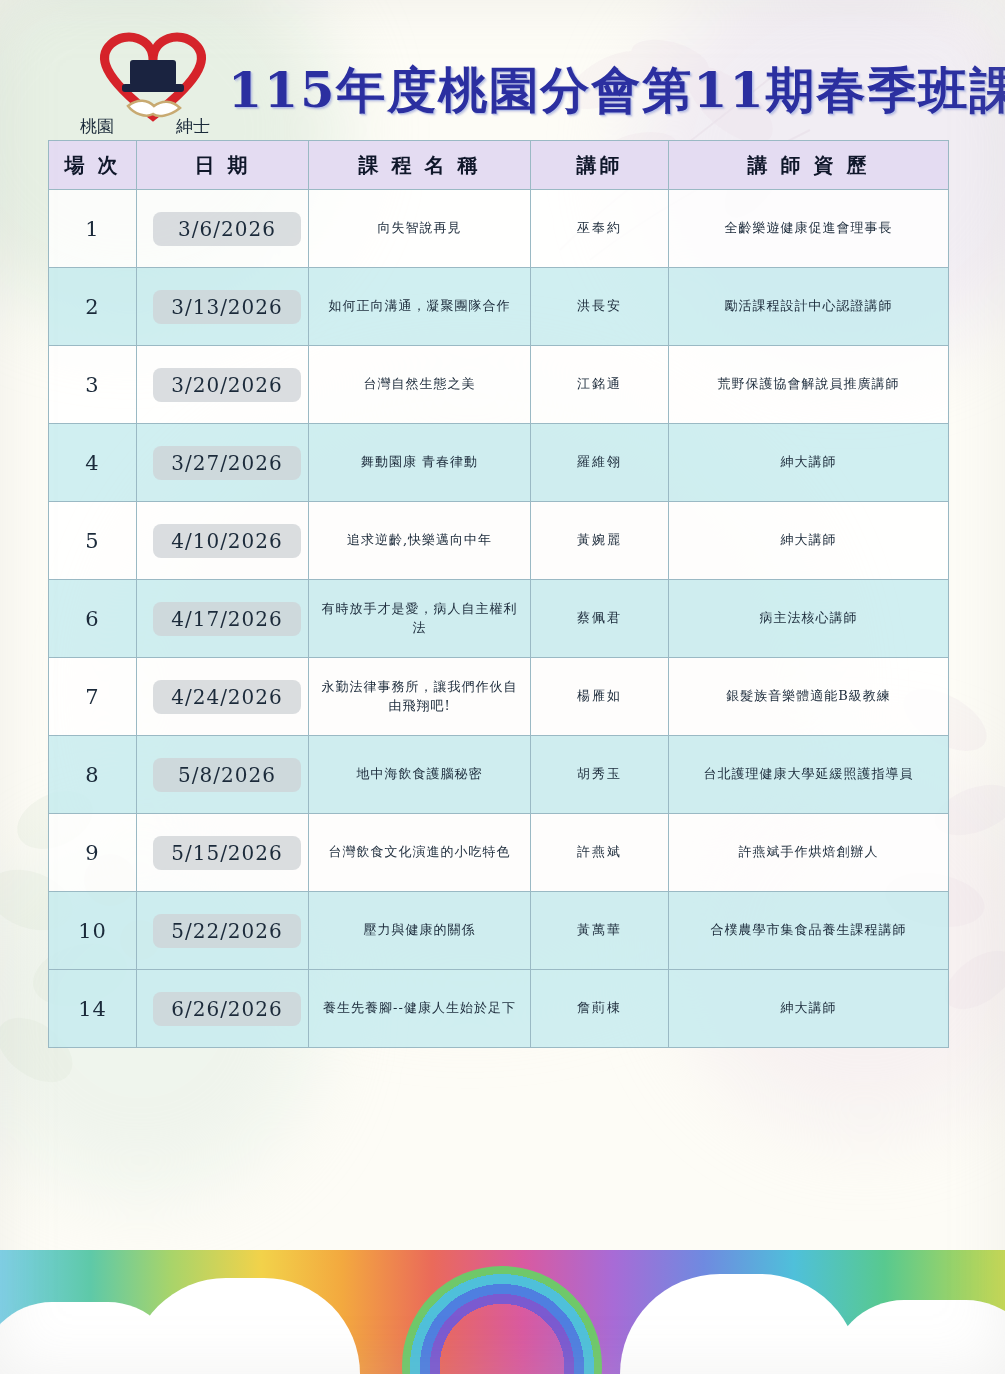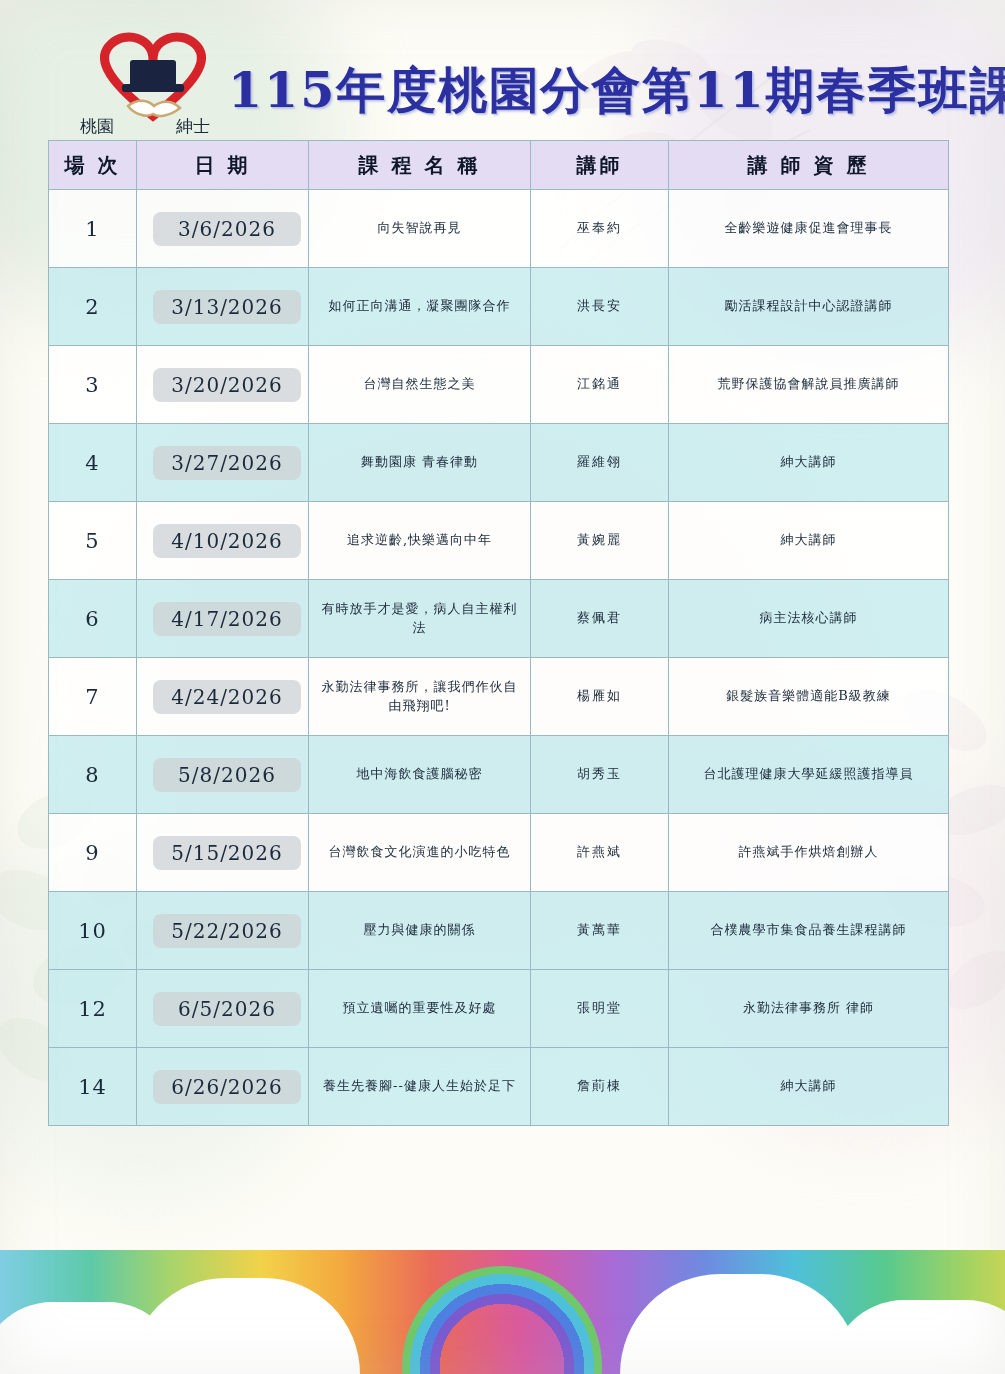--- a/index.html
+++ b/index.html
@@ -331,27 +331,20 @@
           <td class="bio">許燕斌手作烘焙創辦人</td>
         </tr>
         <tr class="even">
           <td class="no">10</td>
           <td class="date"><span class="date-pill">5/22/2026</span></td>
           <td class="course">壓力與健康的關係</td>
           <td class="teacher">黃萬華</td>
           <td class="bio">合樸農學市集食品養生課程講師</td>
         </tr>
         <tr class="even">
-          <td class="no">12</td>
-          <td class="date"><span class="date-pill">6/5/2026</span></td>
-          <td class="course">預立遺囑的重要性及好處</td>
-          <td class="teacher">張明堂</td>
-          <td class="bio">永勤法律事務所 律師</td>
-        </tr>
-        <tr class="even">
           <td class="no">14</td>
           <td class="date"><span class="date-pill">6/26/2026</span></td>
           <td class="course">養生先養腳--健康人生始於足下</td>
           <td class="teacher">詹萴棟</td>
           <td class="bio">紳大講師</td>
         </tr>
       </tbody>
     </table>
   </div>
 

